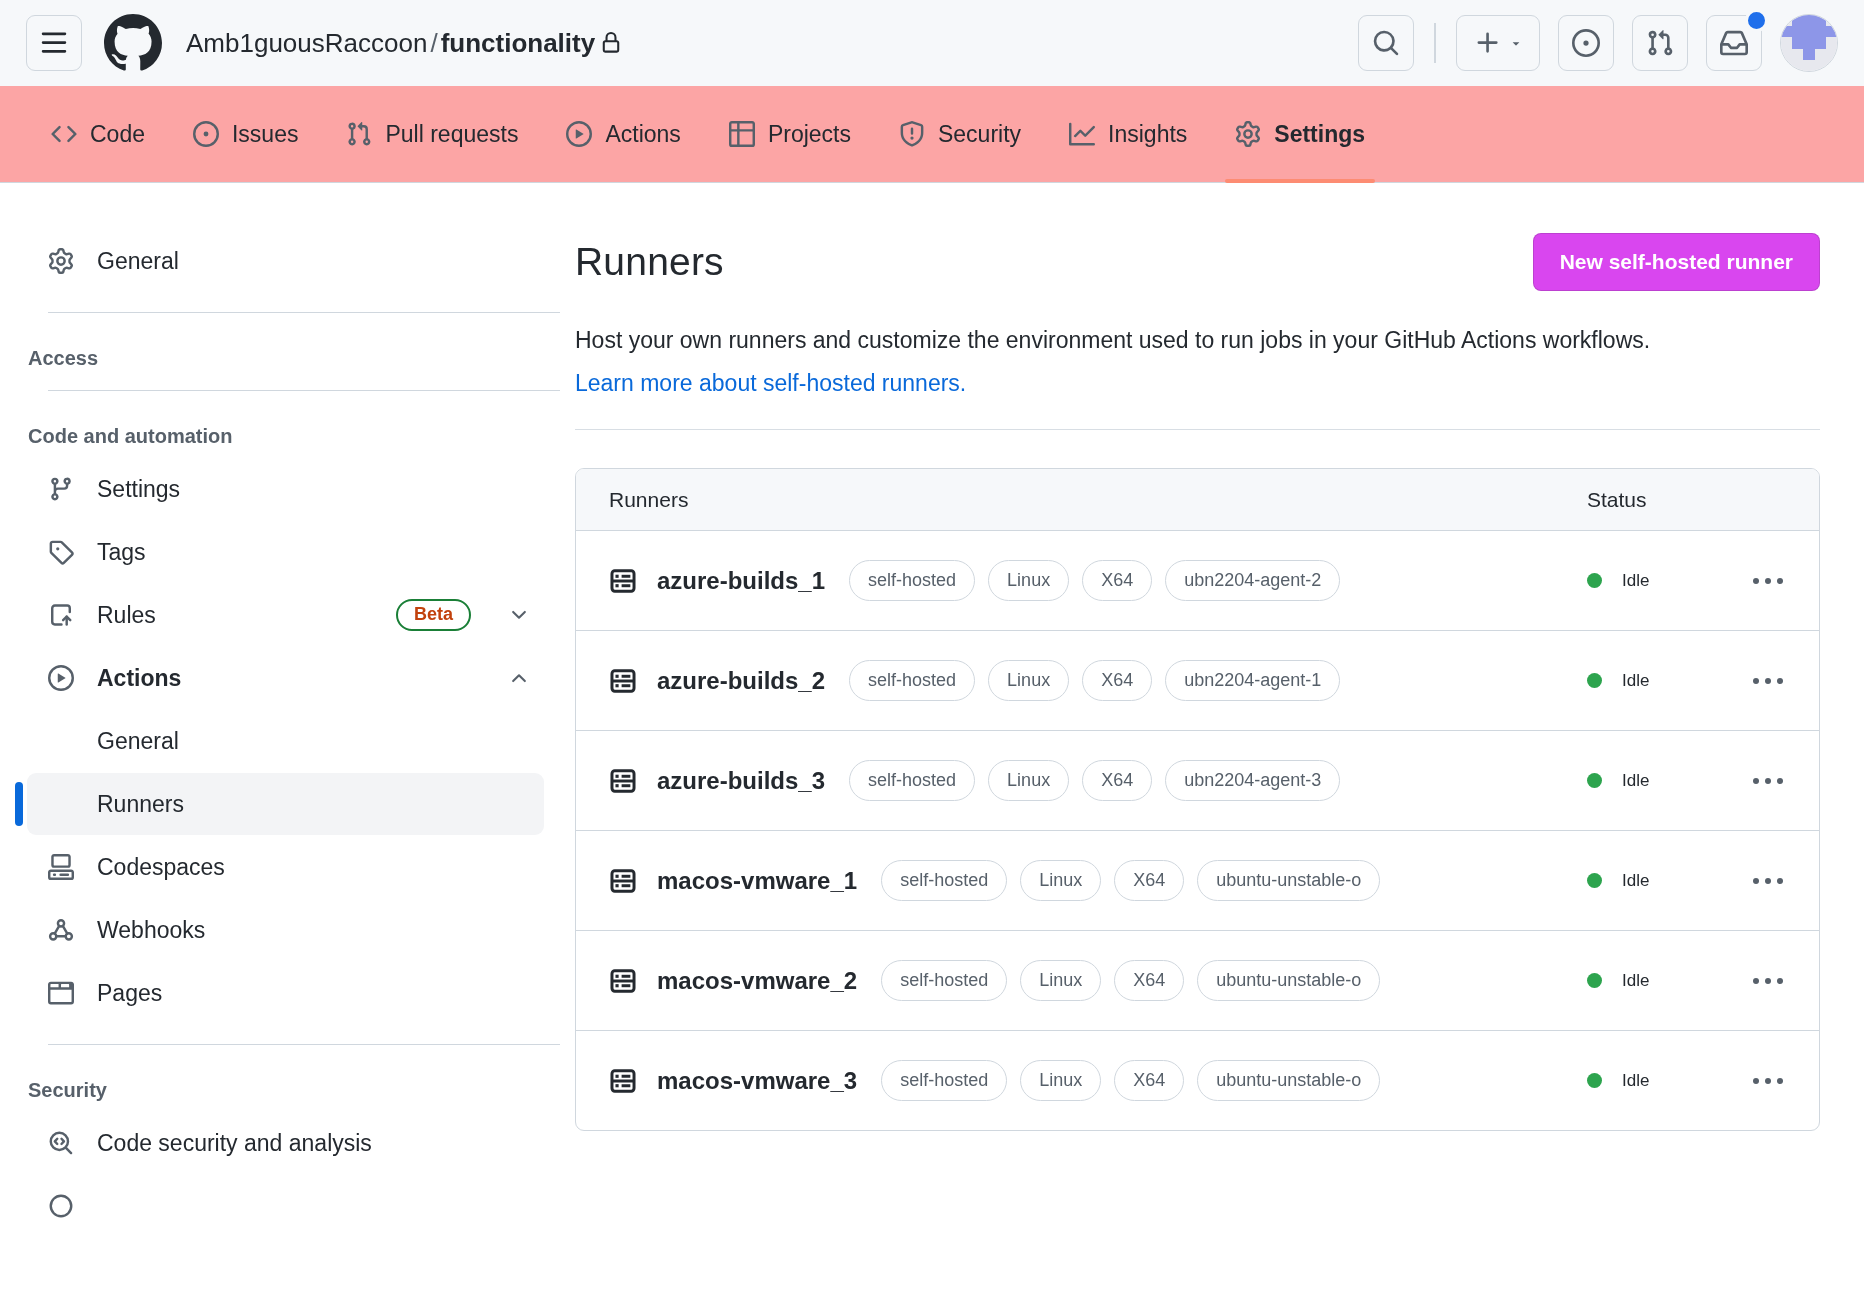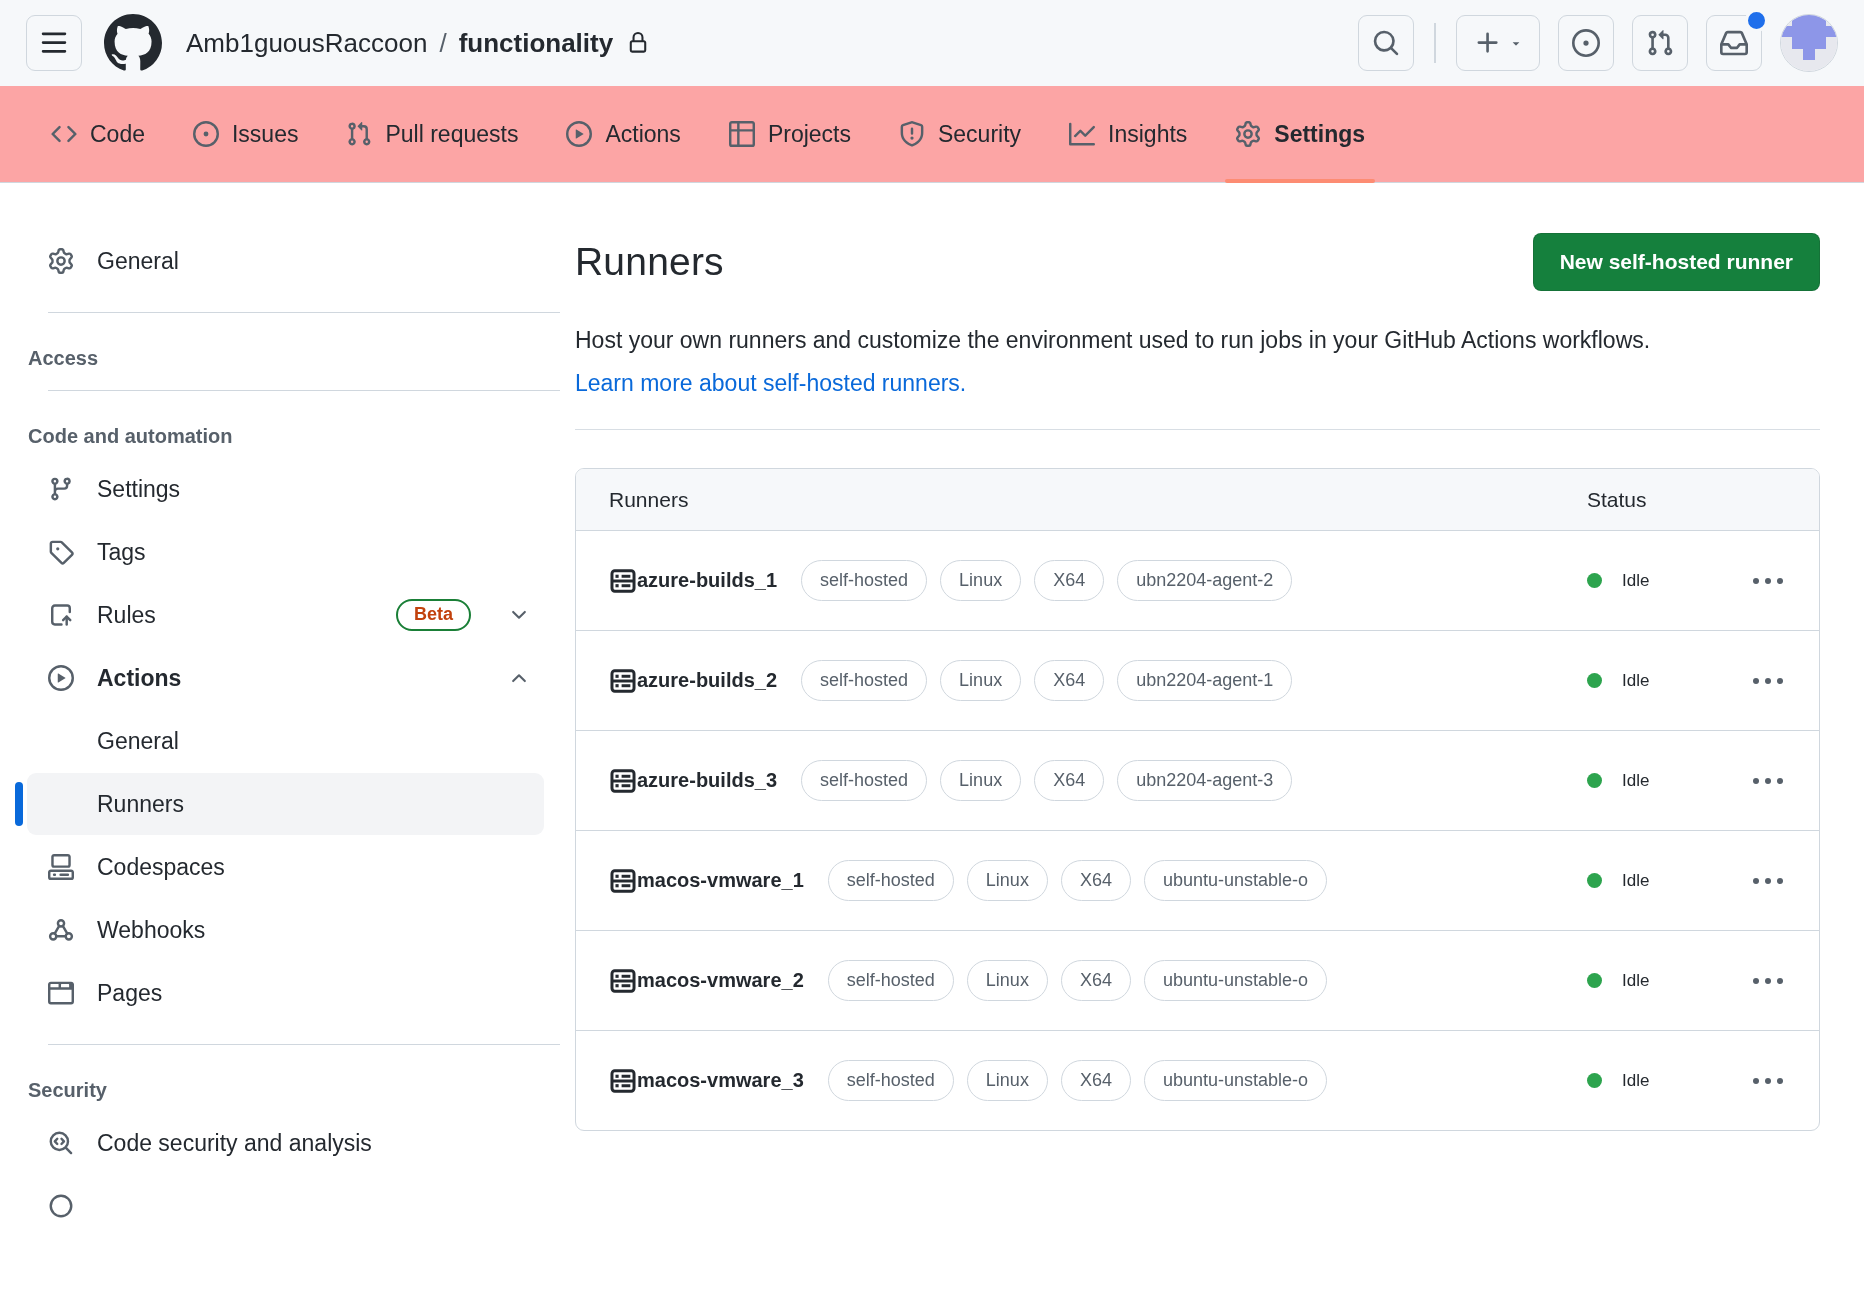--- a/index.html
+++ b/index.html
@@ -8,21 +8,21 @@
     font-family:"Liberation Sans",sans-serif;color:#24292f;
   }
   svg{display:block}
   
   .gh-header{display:flex;align-items:center;height:86px;background:#f6f8fa;padding:0 26px;gap:18px}
   .iconbtn{display:inline-flex;align-items:center;justify-content:center;height:56px;min-width:56px;
     border:1px solid #d0d7de;border-radius:9px;background:none;color:#57606a;cursor:pointer;padding:0}
   .iconbtn svg{width:28px;height:28px}
   .iconbtn.dark{color:#24292f}
   .gh-logo{width:58px;height:58px;color:#24292f;margin-left:4px;flex:none}
-  .breadcrumb{display:flex;align-items:center;gap:12px;font-size:26px;margin-left:6px}
+  .breadcrumb{display:flex;align-items:center;gap:3px;font-size:26px;margin-left:6px}
   .crumb-sep{color:#57606a}
   .crumb-repo{font-weight:700}
   .lock-ic{width:22px;height:22px;color:#24292f;margin-left:2px}
   .spacer{flex:1}
   .vline{width:2px;height:40px;background:#d0d7de;margin:0 2px}
   .btn-plus{width:84px;gap:7px}
   .caret{width:14px!important;height:14px!important}
   .inbox-wrap{position:relative;display:inline-flex}
   .notif{position:absolute;top:-6px;right:-6px;width:17px;height:17px;border-radius:50%;
     background:#1f6feb;border:3px solid #f6f8fa}
@@ -52,34 +52,34 @@
   .chev{width:22px;height:22px;color:#57606a;flex:none}
   .chev.right{margin-left:14px}
   .chev.auto{margin-left:auto}
   .chev.up{transform:rotate(180deg)}
   .side-title{padding-left:28px;margin:34px 0 10px;font-size:20px;font-weight:700;color:#57606a}
   .side-hr{border:none;border-top:1px solid #d0d7de;margin:20px 0 20px 48px}
   
   .main{flex:1;min-width:0;padding:0 44px 0 15px}
   .page-head{display:flex;justify-content:space-between;align-items:center;margin-top:50px}
   .title{margin:0;font-size:39px;font-weight:400;letter-spacing:.2px}
-  .btn-new{background:#15803d;color:#fff;border:1px solid rgba(27,31,36,.15);border-radius:8px;
+  .btn-new{background:#d946ef;color:#fff;border:1px solid rgba(27,31,36,.15);border-radius:8px;
     font-size:21px;font-weight:700;padding:0 26px;height:58px;font-family:inherit;cursor:pointer}
   .desc{margin:28px 0 0;font-size:23px;line-height:1.88;max-width:1100px}
   .desc a{color:#0969da;text-decoration:none;cursor:pointer}
   .desc-hr{border:none;border-top:1px solid #d8dee4;margin:24px 0 0}
   .runner-table{margin-top:38px;border:1px solid #d0d7de;border-radius:9px;overflow:hidden;background:#fff}
   .thead{display:flex;align-items:center;height:61px;background:#f6f8fa;border-bottom:1px solid #d0d7de;
     font-size:21px;color:#24292f}
   .th-runners{padding-left:33px}
   .th-status{margin-left:auto;width:232px;flex:none}
   .rrow{display:flex;align-items:center;height:99px;border-bottom:1px solid #d0d7de;padding-left:33px}
   .rrow:last-child{border-bottom:none}
   .r-ic{width:28px;height:28px;color:#24292f;flex:none}
-  .r-name{font-size:20px;font-weight:700;white-space:nowrap}
+  .r-name{font-size:24px;font-weight:700;margin-left:20px;white-space:nowrap}
   .pills{display:flex;gap:13px;margin-left:24px}
   .pill{border:1px solid #d0d7de;border-radius:999px;padding:9px 18px;font-size:18px;color:#57606a;white-space:nowrap}
   .r-right{margin-left:auto;width:232px;flex:none;display:flex;align-items:center}
   .sdot{width:15px;height:15px;border-radius:50%;background:#2da44e;flex:none}
   .s-label{font-size:17px;margin-left:20px}
   .kebab{margin-left:auto;margin-right:28px;display:flex;gap:6px;background:none;border:none;cursor:pointer;padding:8px}
   .kebab i{width:6px;height:6px;border-radius:50%;background:#57606a;display:block}
 </style>
 </head>
 <body>

